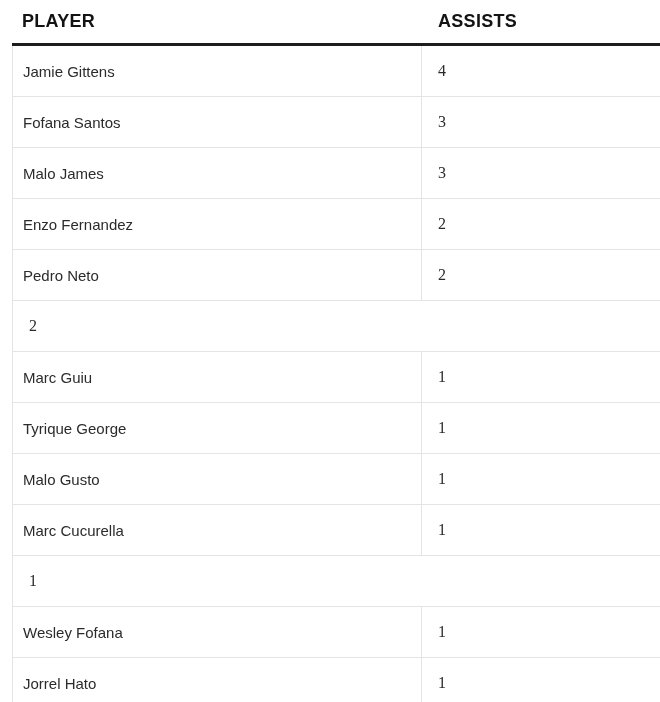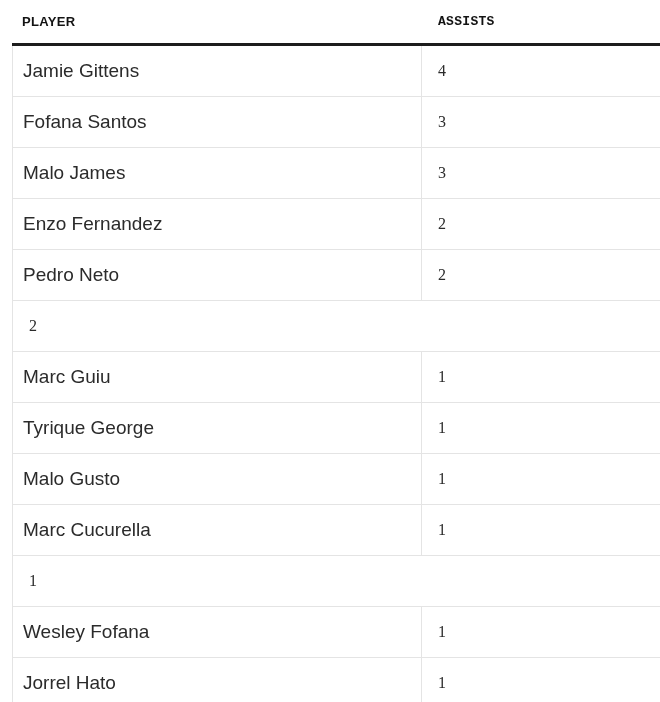--- a/index.html
+++ b/index.html
@@ -17,27 +17,27 @@
     overflow: hidden;
     background: #fff;
   }
   .thead-row {
     display: flex;
     height: 43px;
     align-items: center;
   }
   .th {
     font-weight: bold;
-    font-size: 13px;
+    font-size: 18px;
     letter-spacing: 0.3px;
     color: #131313;
     text-transform: uppercase;
   }
   .th.col-player { width: 410px; padding-left: 10px; }
-  .th.col-assists { flex: 1; padding-left: 16px; font-family: Liberation Mono, monospace; }
+  .th.col-assists { flex: 1; padding-left: 16px; }
   .header-rule {
     height: 3px;
     background: #1d1d1d;
     margin-left: -2px;
     width: 650px;
   }
   .tbody {
     border-left: 1px solid #e4e4e4;
   }
   .tr {
@@ -45,21 +45,21 @@
     height: 51px;
     align-items: center;
     border-bottom: 1px solid #e4e4e4;
     background: #fff;
   }
   .td { height: 100%; display: flex; align-items: center; }
   .td.col-player {
     width: 409px;
     padding-left: 10px;
     border-right: 1px solid #e4e4e4;
-    font-size: 19px;
+    font-size: 15px;
     color: #2b2b2b;
   }
   .td.col-assists {
     flex: 1;
     padding-left: 16px;
     font-family: "Liberation Serif", "DejaVu Serif", serif;
     font-size: 16px;
     color: #2b2b2b;
   }
 </style>

